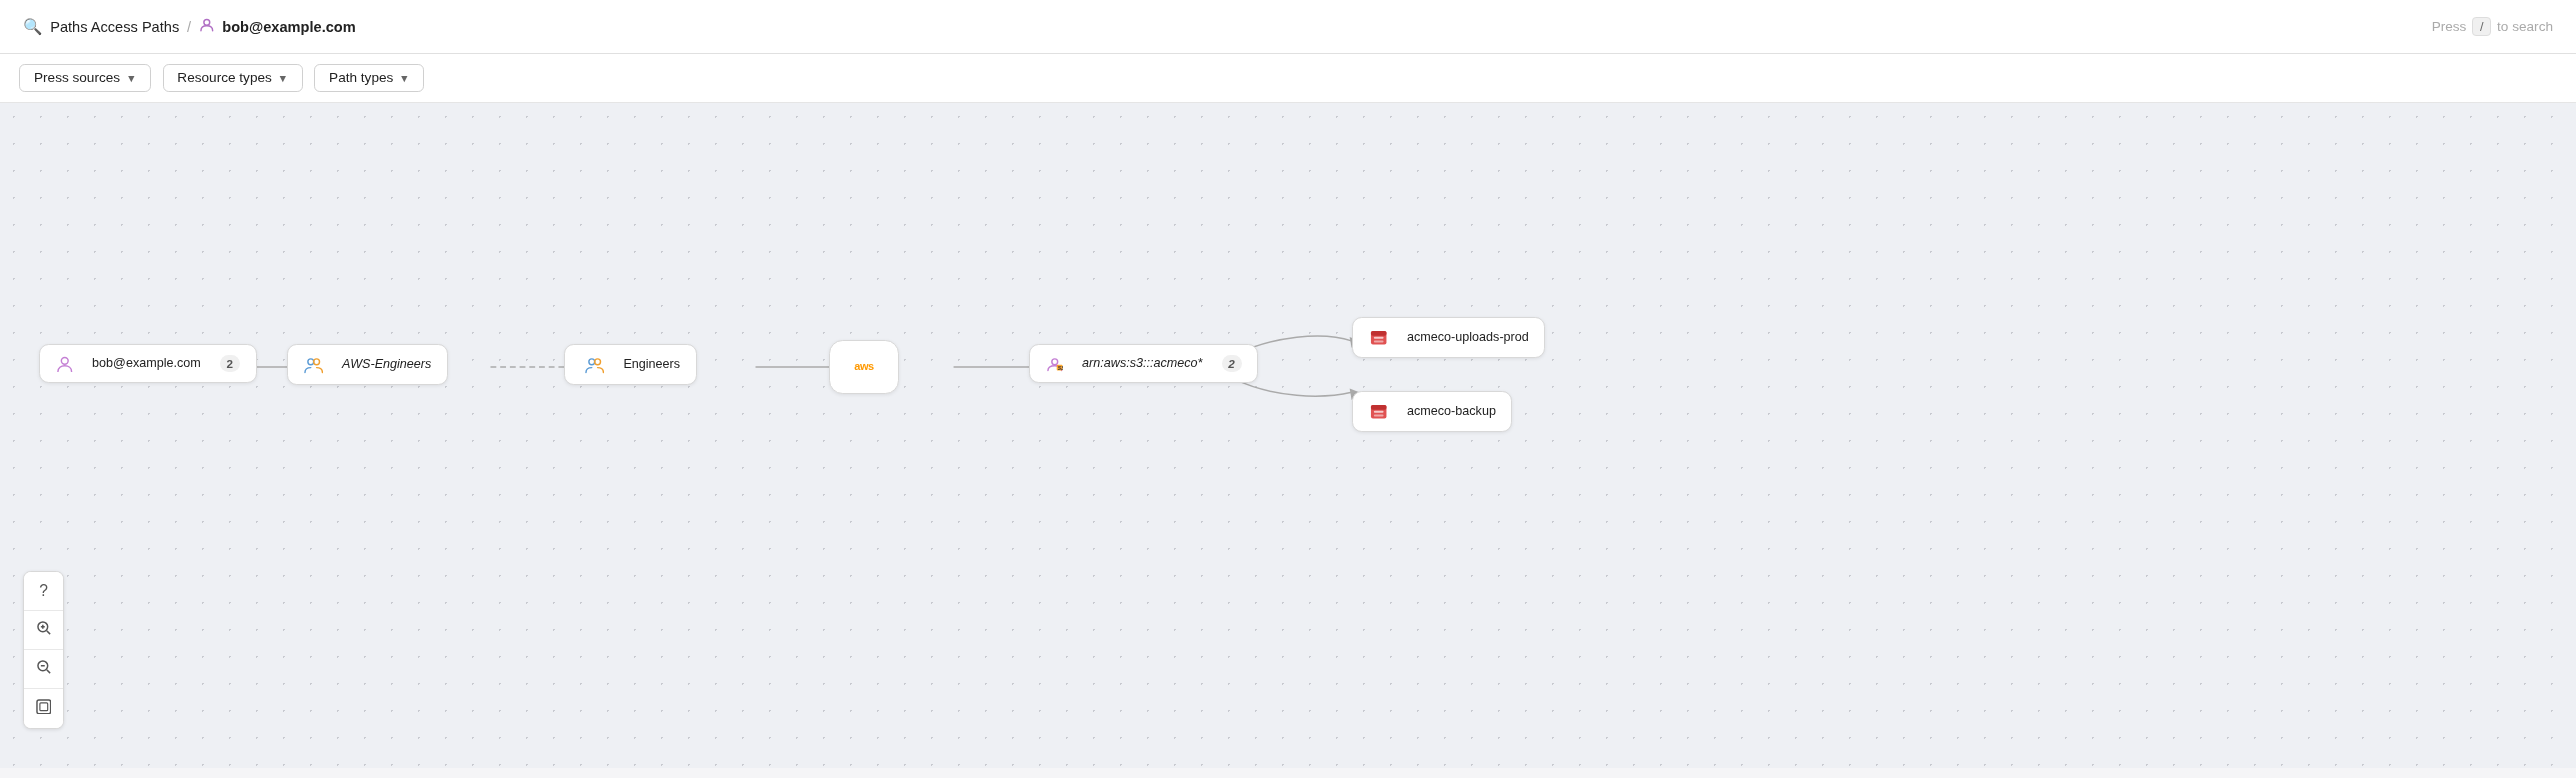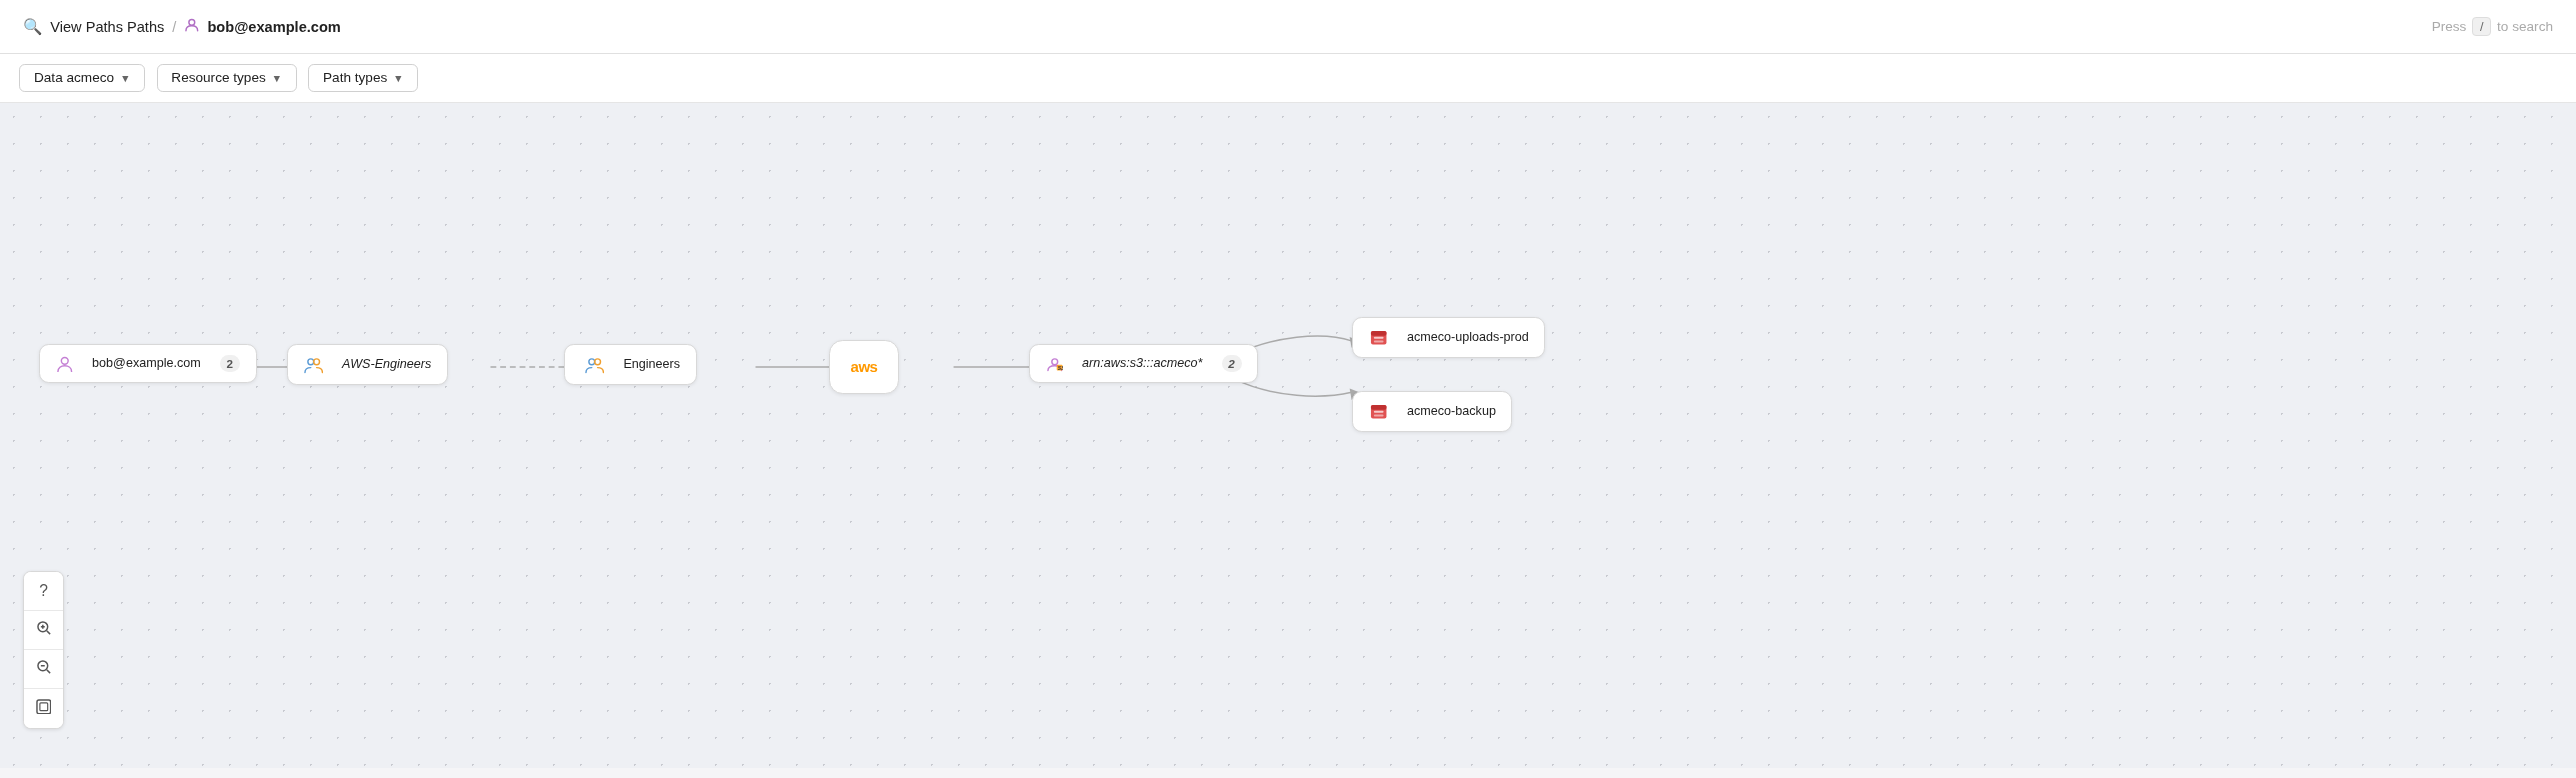--- a/index.html
+++ b/index.html
@@ -138,21 +138,21 @@
       background: #fff;
       cursor: pointer;
       font-size: 15.6px;
       color: #555;
       border-bottom: 1px solid #e8e8e8;
     }
     .ctrl-btn:last-child { border-bottom: none; }
 
     
     .aws-logo-text {
-      font-size: 15px;
+      font-size: 11px;
       font-weight: 800;
       color: #f90;
       letter-spacing: -0.5px;
       line-height: 1;
     }
     .aws-logo-subtitle {
       font-size: 6.8px;
       color: #555;
       text-align: center;
     }
@@ -161,40 +161,40 @@
       flex-direction: column;
       align-items: center;
     }
   </style>
 </head>
 <body>
 
 <div class="header">
   <div class="header-left">
     <span class="header-search-icon">🔍</span>
-    <span class="header-title">View Paths Paths</span>
+    <span class="header-title">Paths Access Paths</span>
     <span class="header-breadcrumb-sep">/</span>
     <span class="header-user-icon">
       <svg width="15.6" height="15.6" viewBox="0 0 16 16" fill="none" xmlns="http://www.w3.org/2000/svg">
         <circle cx="8" cy="5.5" r="3" stroke="#b06fc4" stroke-width="1.5"></circle>
         <path d="M2 14c0-3.314 2.686-5 6-5s6 1.686 6 5" stroke="#b06fc4" stroke-width="1.5" stroke-linecap="round"></path>
       </svg>
     </span>
     <span class="header-user">bob@example.com</span>
   </div>
   <div class="header-right">
     <span>Press</span>
     <span class="header-slash-badge">/</span>
     <span>to search</span>
   </div>
 </div>
 
 <div class="toolbar">
   <button class="filter-btn">
-    <span>Data acmeco</span>
+    <span>Press sources</span>
     <span class="chevron">▼</span>
   </button>
   <button class="filter-btn">
     <span>Resource types</span>
     <span class="chevron">▼</span>
   </button>
   <button class="filter-btn">
     <span>Path types</span>
     <span class="chevron">▼</span>
   </button>

